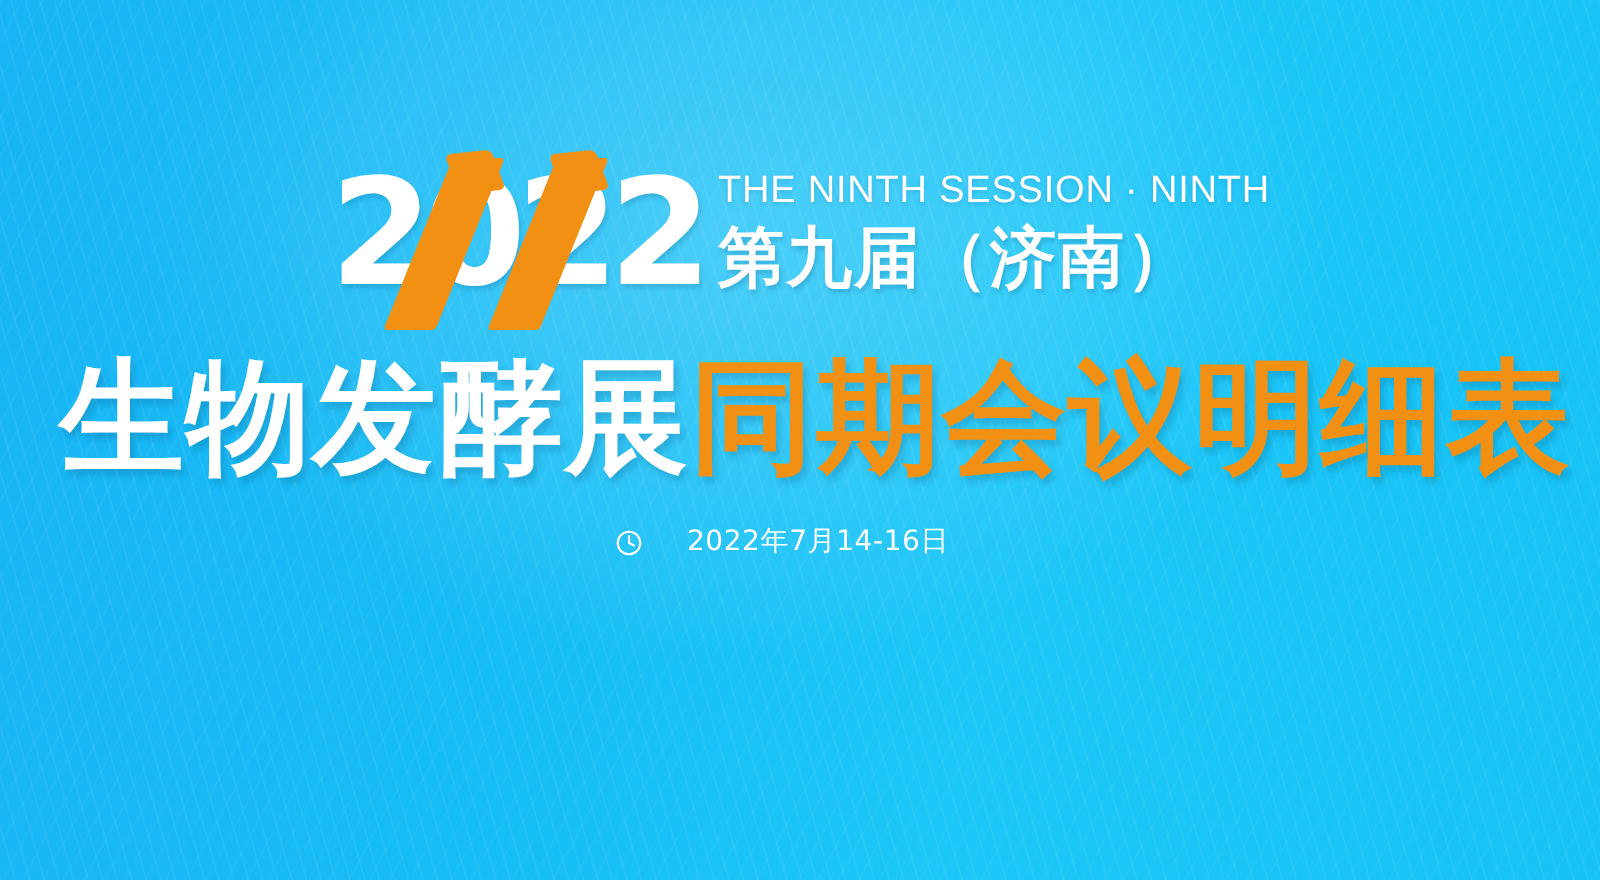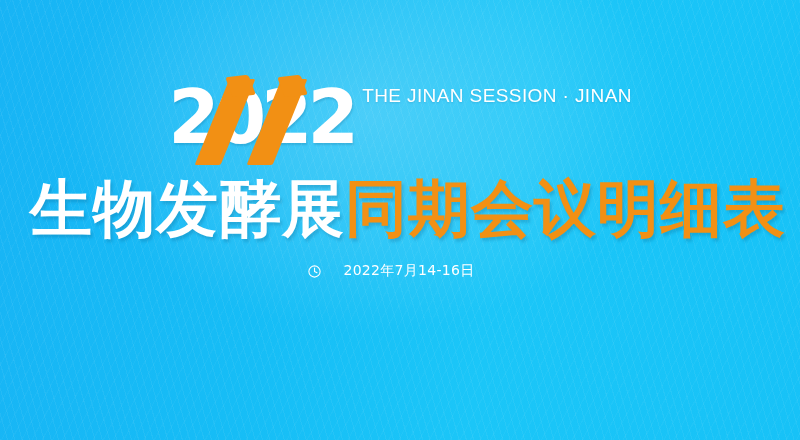--- a/index.html
+++ b/index.html
@@ -172,21 +172,22 @@
 
     <div id="logo-row">
 
       <div id="year-block">
         <div id="year-text">2022</div>
         <div class="swoosh" id="swoosh-a"></div>
         <div class="swoosh" id="swoosh-b"></div>
       </div>
 
       <div id="title-right">
-        <div id="eng-line">THE JINAN SESSION · JINAN</div>
+        <div id="eng-line">THE NINTH SESSION · NINTH</div>
+        <div id="cn-sub">第九届（济南）</div>
       </div>
 
     </div>
 
     <div id="headline"><span class="w">生物发酵展</span><span class="o">同期会议明细表</span></div>
 
     <div id="info-line">
 
       <span class="info-seg" id="info-date">
         <span class="info-icon">

